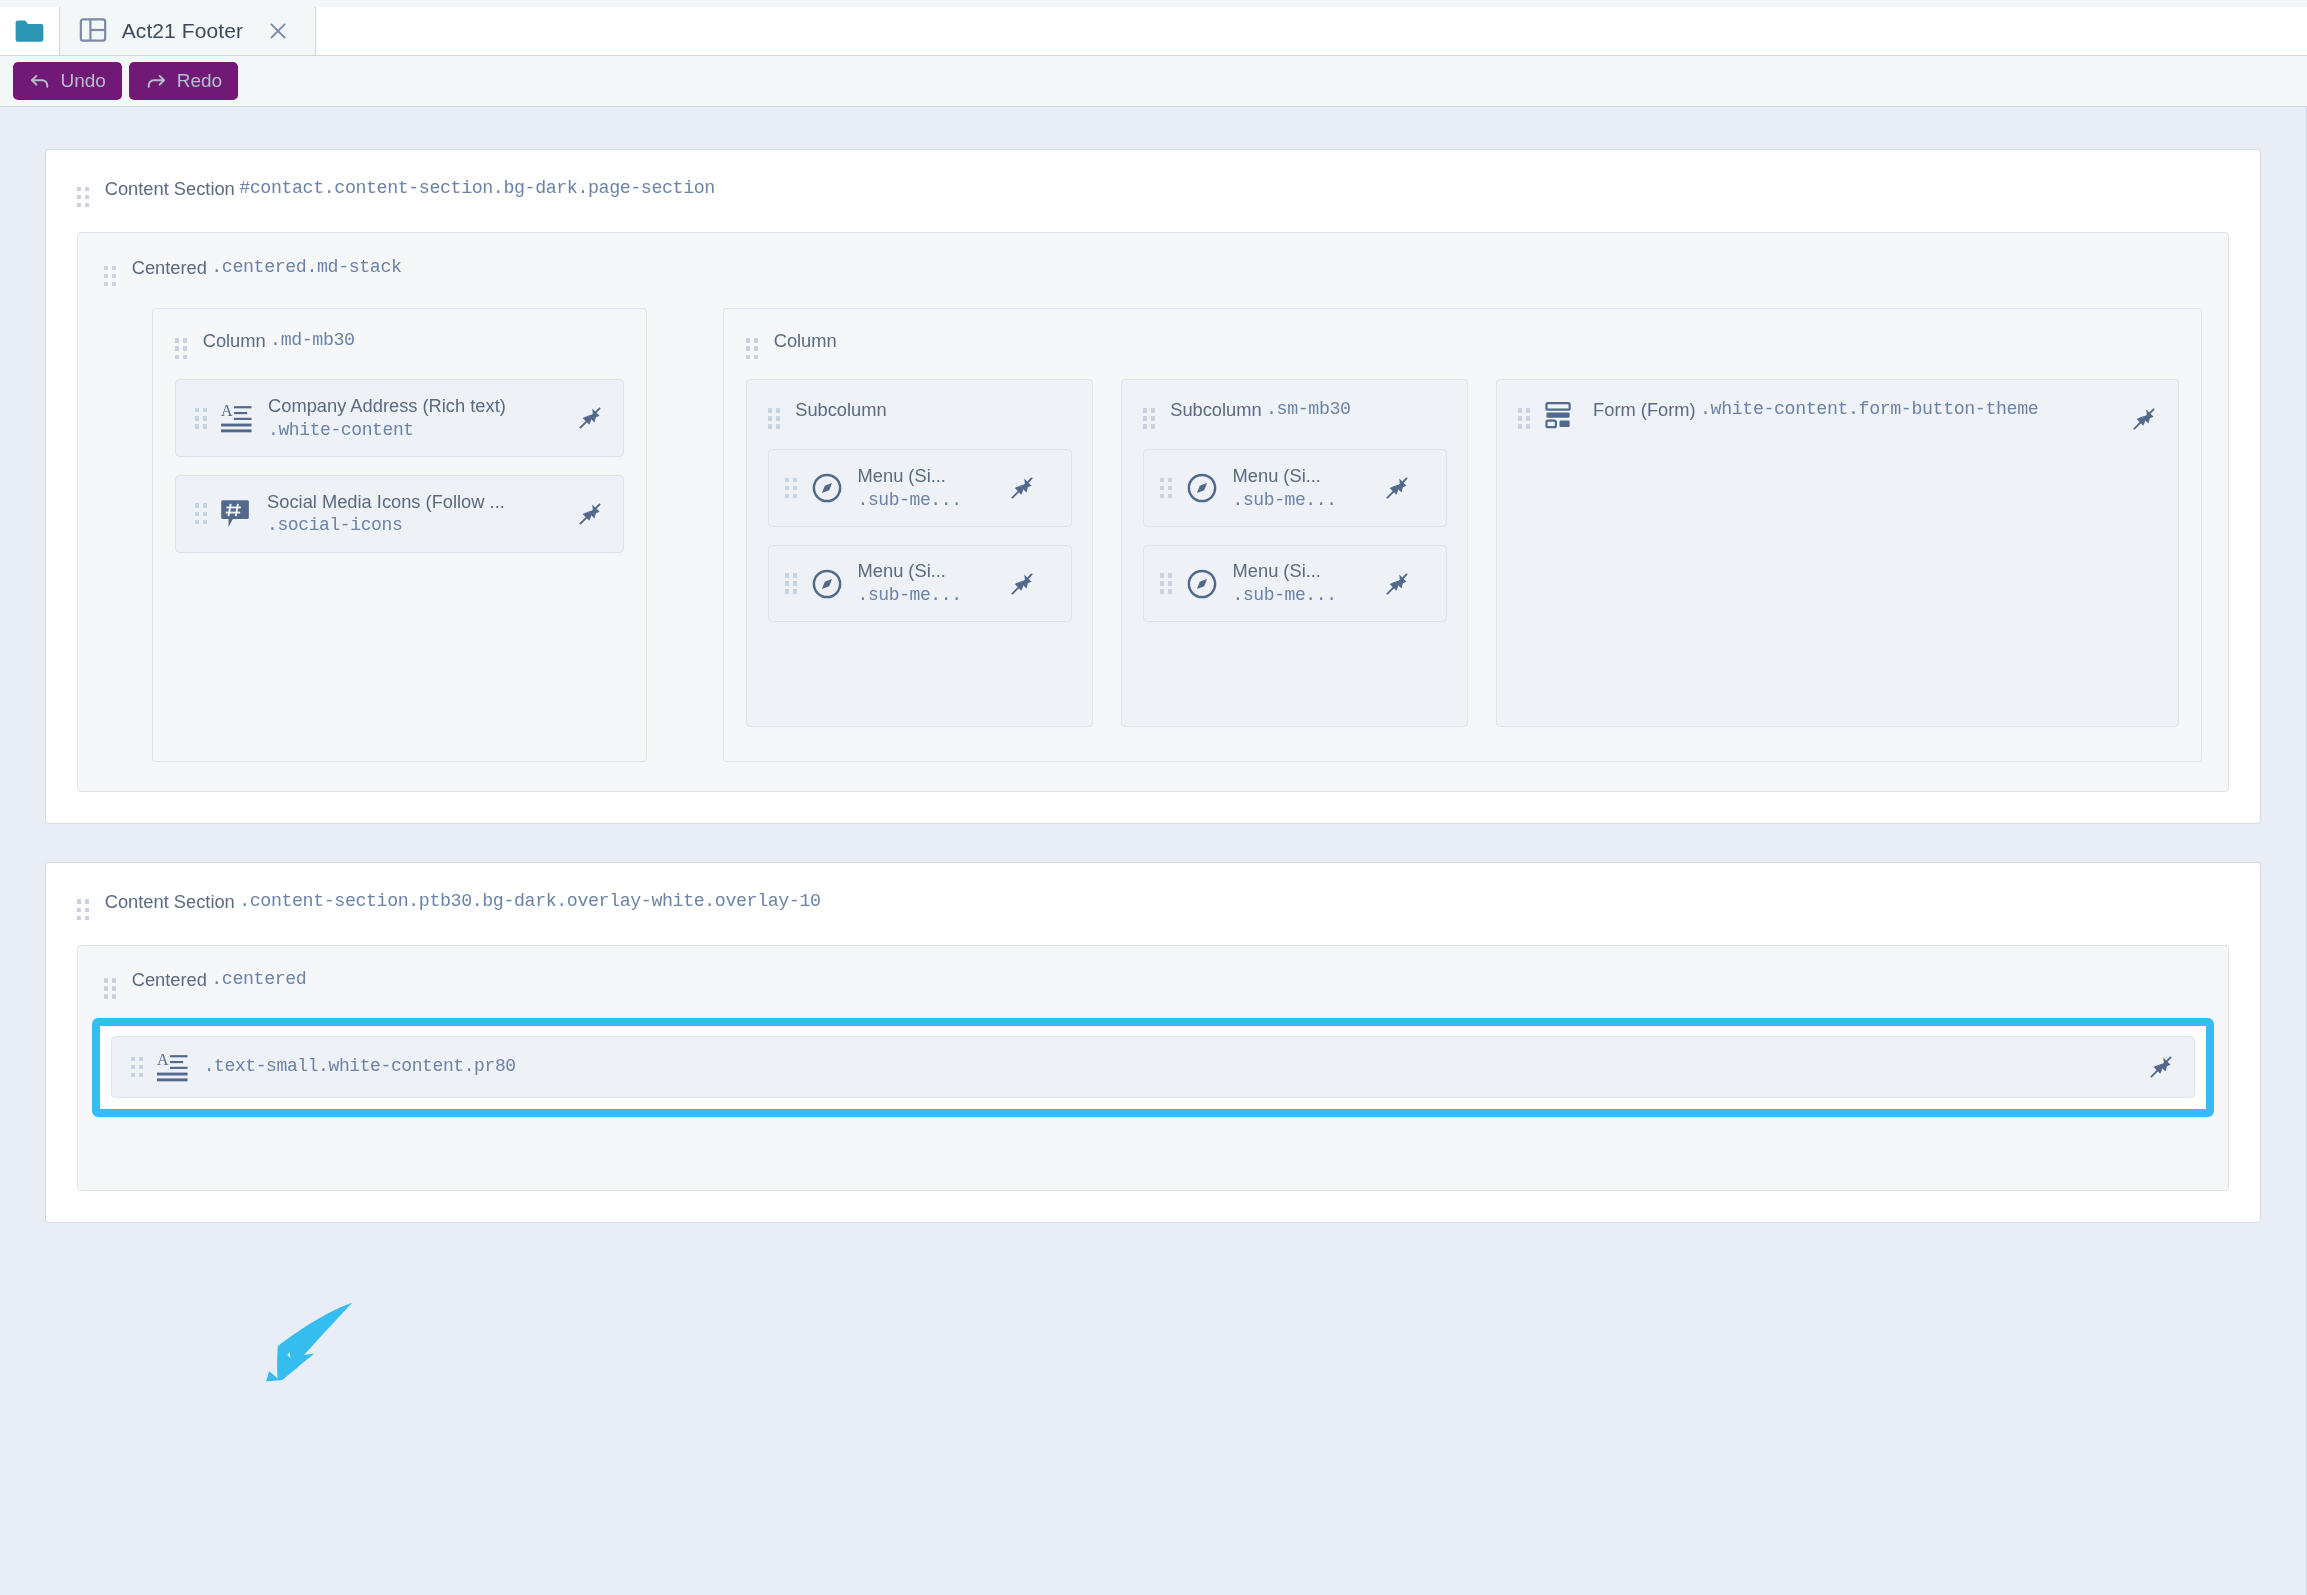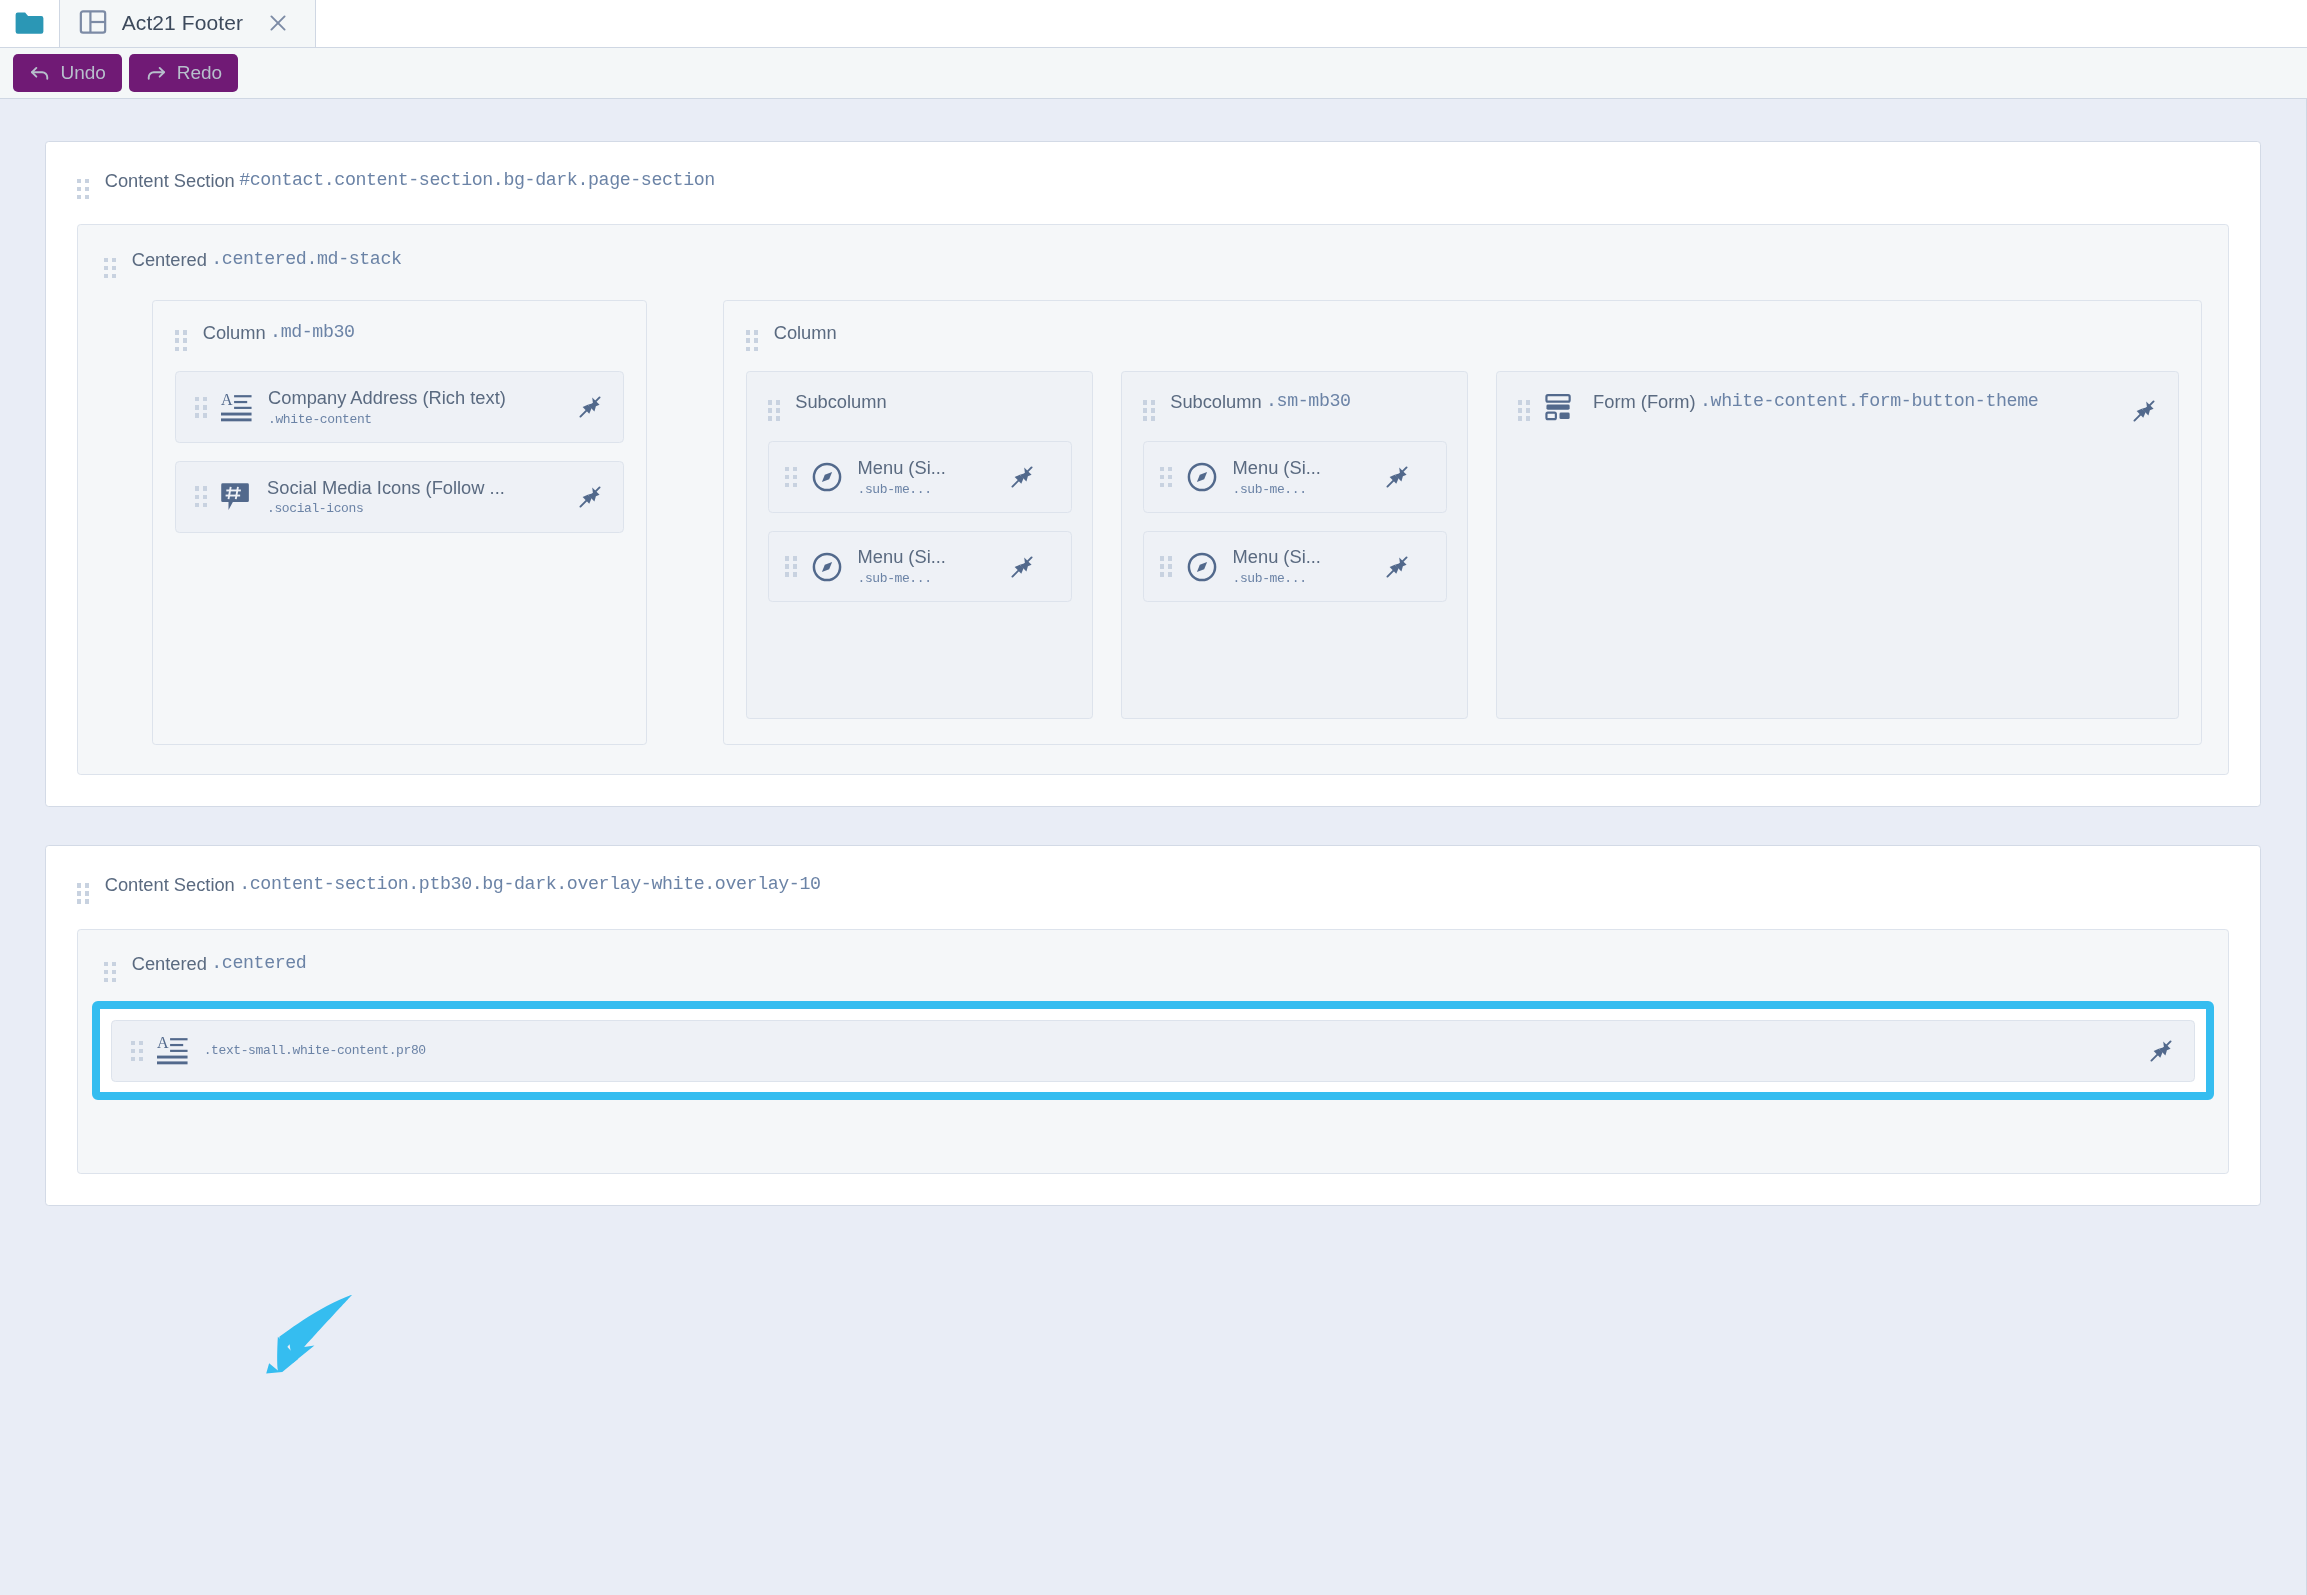--- a/index.html
+++ b/index.html
@@ -8,21 +8,21 @@
     width: 2307px;
     height: 1596px;
     background: #ffffff;
     font-family: "Liberation Sans", sans-serif;
     overflow: hidden;
   }
 
   
   .tabbar {
     position: relative;
-    height: 48px;
+    height: 56px;
     background: #f4f7f8;
     border-bottom: 0.7px solid #cfd7e3;
     display: flex;
     align-items: flex-end;
   }
   .tab-home {
     width: 60px;
     height: 48px;
     background: #ffffff;
     display: flex;
@@ -191,21 +191,21 @@
   .chip-labels {
     display: flex; flex-direction: column; gap: 2.9px;
     flex: 1; min-width: 0;
   }
   .chip-name {
     font-size: 18.3px; color: #5a6a80; line-height: 1.2;
     white-space: nowrap; overflow: hidden; text-overflow: ellipsis;
   }
   .chip-class {
     font-family: "Liberation Mono", monospace;
-    font-size: 13px; color: #6b83a6; line-height: 1.2;
+    font-size: 18px; color: #6b83a6; line-height: 1.2;
     letter-spacing: -0.4px;
     white-space: nowrap; overflow: hidden; text-overflow: ellipsis;
   }
   .chip-action { flex: 0 0 auto; margin-left: 10.3px; display:flex; }
 
   .chip-menu { padding: 14.7px 16px; }
   .chip-menu .chip-labels { max-width: 125px; }
 
   
   .highlight-wrap {

